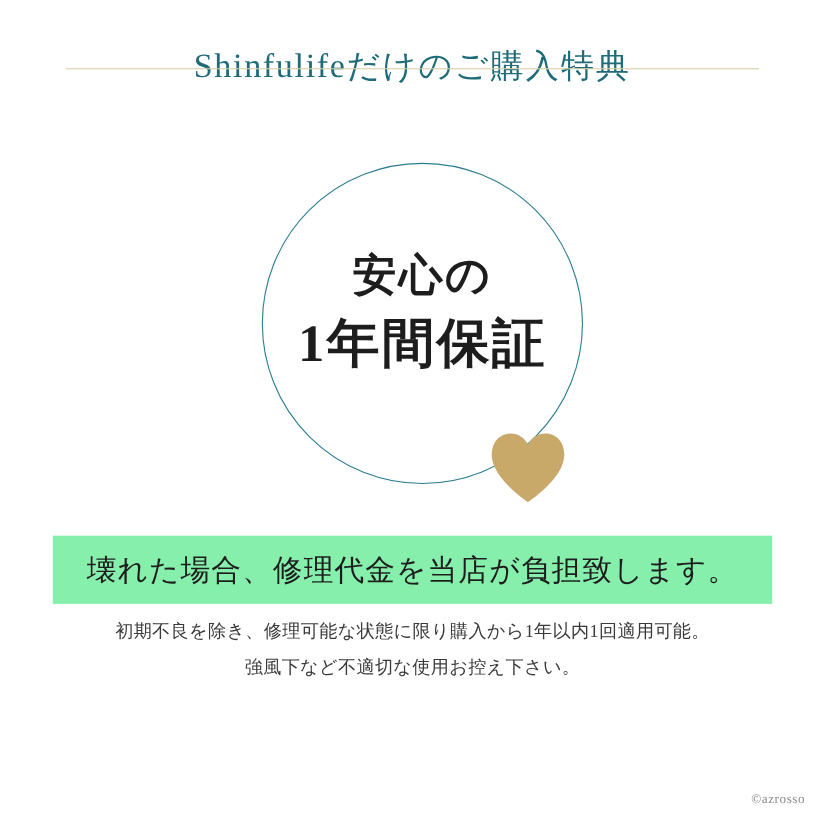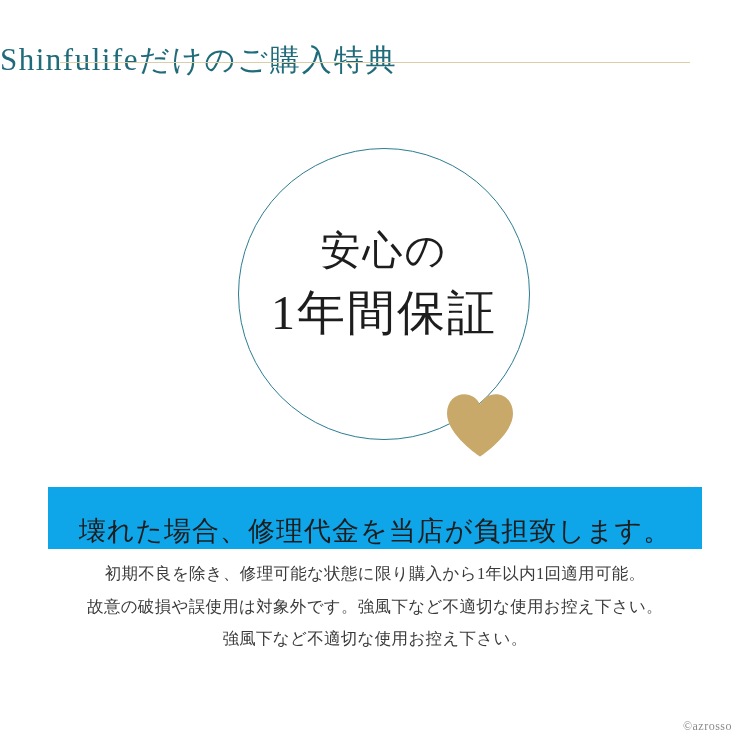--- a/index.html
+++ b/index.html
@@ -19,20 +19,21 @@
     height: 750px;
     box-sizing: border-box;
   }
 
   
   .header {
     position: absolute;
     top: 40px;
     left: 0;
     width: 750px;
+    text-align: center;
   }
   .header-title {
     font-size: 30px;
     letter-spacing: 2px;
     color: #1f6b7a;
     font-family: "Liberation Serif", "DejaVu Serif", serif;
     white-space: nowrap;
   }
   .header-title .brand {
     font-size: 31px;
@@ -47,20 +48,21 @@
     background: #d8cfa8;
   }
 
   
   .circle-wrap {
     position: absolute;
     top: 140px;
     left: 0;
     width: 750px;
     height: 330px;
+    font-weight: bold;
   }
   .circle {
     position: absolute;
     left: 238px;
     top: 8px;
     width: 292px;
     height: 292px;
     border: 1.4px solid #2b7d90;
     border-radius: 50%;
     box-sizing: border-box;
@@ -92,23 +94,23 @@
     color: #c8a96a;
   }
 
   
   .band {
     position: absolute;
     left: 48px;
     top: 487px;
     width: 654px;
     height: 62px;
-    background: #0ea5e9;
+    background: #86efac;
     display: flex;
-    align-items: flex-end;
+    align-items: center;
     justify-content: center;
   }
   .band-text {
     font-size: 27px;
     letter-spacing: 1px;
     color: #1d1d1d;
     white-space: nowrap;
   }
 
   
@@ -166,19 +168,18 @@
       </svg>
     </div>
   </div>
 
   <div class="band">
     <div class="band-text">壊れた場合、修理代金を当店が負担致します。</div>
   </div>
 
   <div class="notes">
     <div class="note-line">初期不良を除き、修理可能な状態に限り購入から1年以内1回適用可能。</div>
-    <div class="note-line">故意の破損や誤使用は対象外です。強風下など不適切な使用お控え下さい。</div>
     <div class="note-line">強風下など不適切な使用お控え下さい。</div>
   </div>
 
   <div class="credit">©azrosso</div>
 
 </div>
 
 </body></html>

